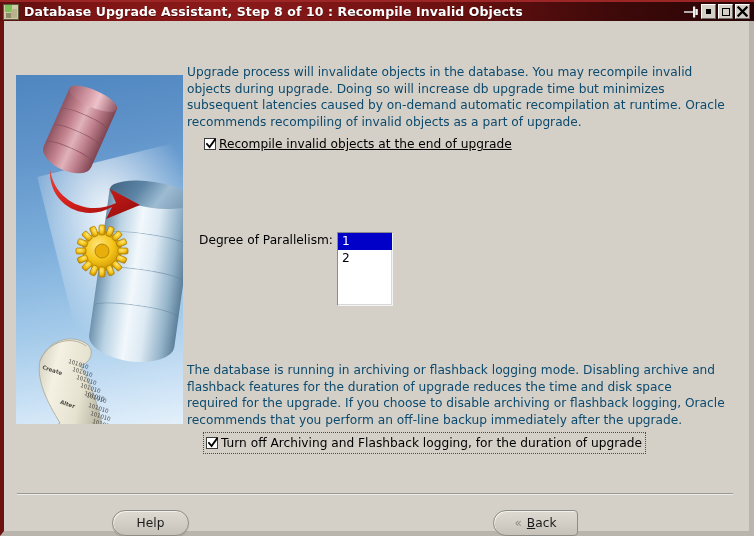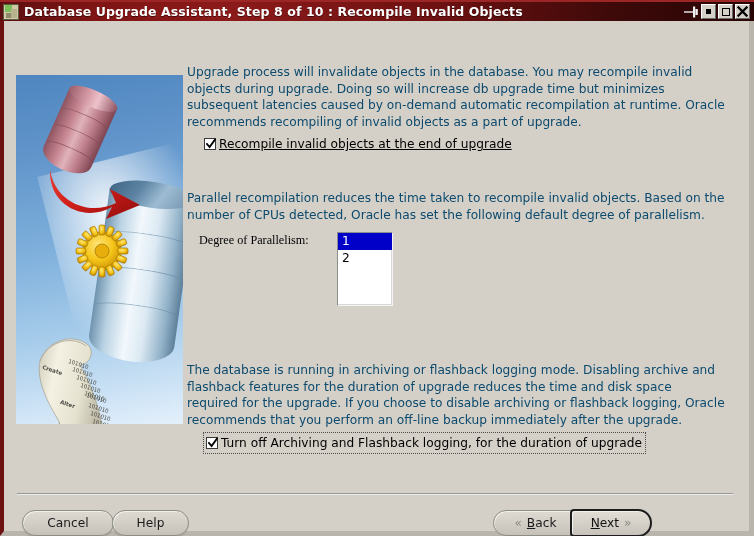--- a/index.html
+++ b/index.html
@@ -301,21 +301,20 @@
   }
 
   
   #dop-label {
     position: absolute;
     left: 195px;
     top: 212px;
     font-size: 12.2px;
     color: #000000;
     white-space: nowrap;
-    font-family: Liberation Serif, serif;
   }
   #dop-list {
     position: absolute;
     left: 333px;
     top: 211px;
     width: 56px;
     height: 74px;
     box-sizing: border-box;
     background: #ffffff;
     border-top: 1px solid #8c8c8c;
@@ -549,54 +548,46 @@
 
       <div class="cbrow" id="cb-recompile-row">
         <div class="cbox">
           <svg class="mark" viewBox="0 0 10 11">
             <path d="M1 6 L3.6 9 L9 1.5" fill="none" stroke="#000" stroke-width="1.9" stroke-linecap="square"></path>
           </svg>
         </div>
         <span class="cblabel">Recompile invalid objects at the end of upgrade</span>
       </div>
 
-      <div class="para" id="para2">Parallel recompilation reduces the time taken to recompile invalid objects. Based on the number of CPUs detected, Oracle has set the following default degree of parallelism.</div>
 
       <div id="dop-label">Degree of Parallelism:</div>
       <div id="dop-list">
         <div class="dop-item selected">1</div>
         <div class="dop-item">2</div>
       </div>
 
       <div class="para" id="para3">The database is running in archiving or flashback logging mode. Disabling archive and flashback features for the duration of upgrade reduces the time and disk space required for the upgrade. If you choose to disable archiving or flashback logging, Oracle recommends that you perform an off-line backup immediately after the upgrade.</div>
 
       <div class="cbrow" id="cb-archiving-row">
         <div class="cbox">
           <svg class="mark" viewBox="0 0 10 11">
             <path d="M1 6 L3.6 9 L9 1.5" fill="none" stroke="#000" stroke-width="1.9" stroke-linecap="square"></path>
           </svg>
         </div>
         <span class="cblabel">Turn off Archiving and Flashback logging, for the duration of upgrade</span>
       </div>
 
       <div id="separator"></div>
 
-      <div class="pillbtn" id="btn-cancel">
-        <span class="btn-label">Cancel</span>
-      </div>
       <div class="pillbtn" id="btn-help">
         <span class="btn-label">Help</span>
       </div>
 
       <div id="nav-group">
         <div id="btn-back">
           <span class="chev">«</span>
           <span class="btn-label"><span class="mn">B</span><span>ack</span></span>
         </div>
-        <div id="btn-next">
-          <span class="btn-label"><span class="mn">N</span><span>ext</span></span>
-          <span class="chev">»</span>
-        </div>
       </div>
 
     </div>
   </div>
 </div>
 
 </body></html>

